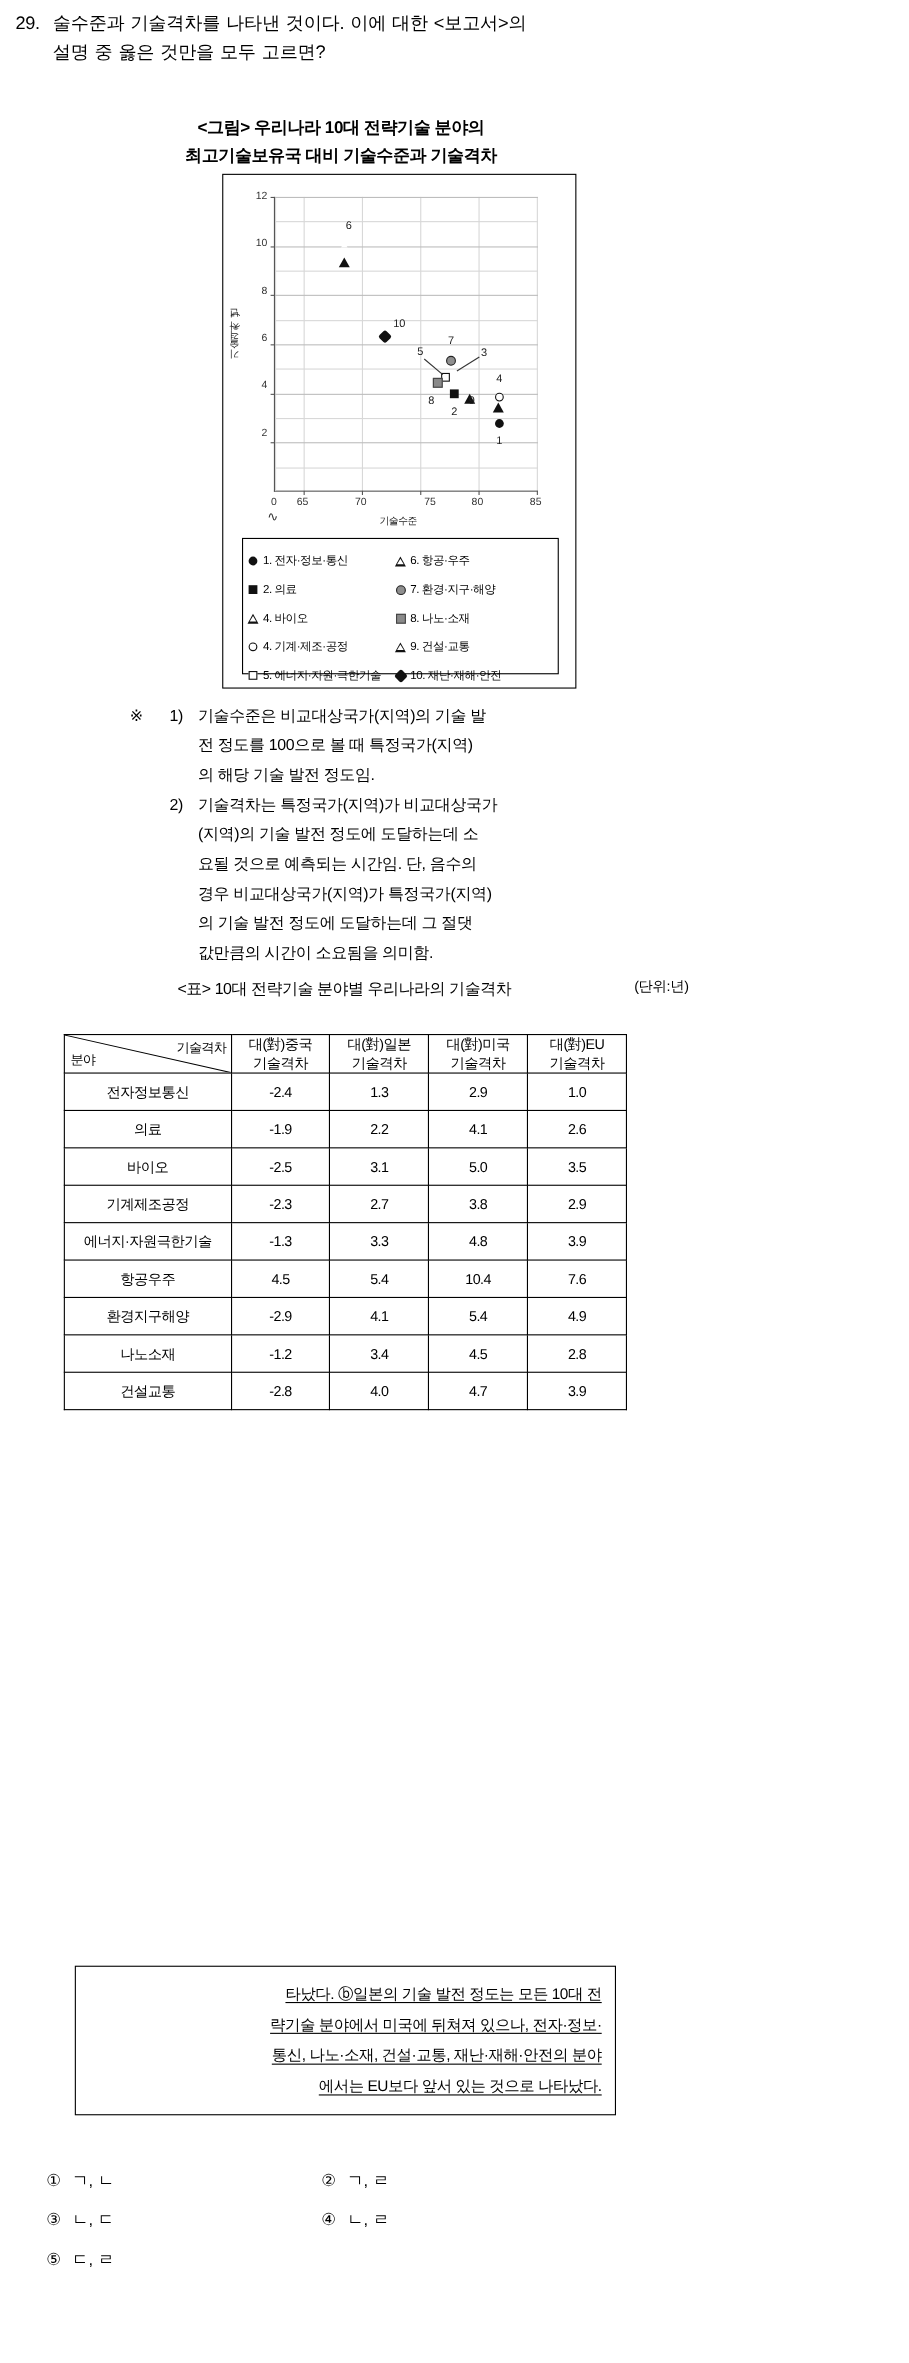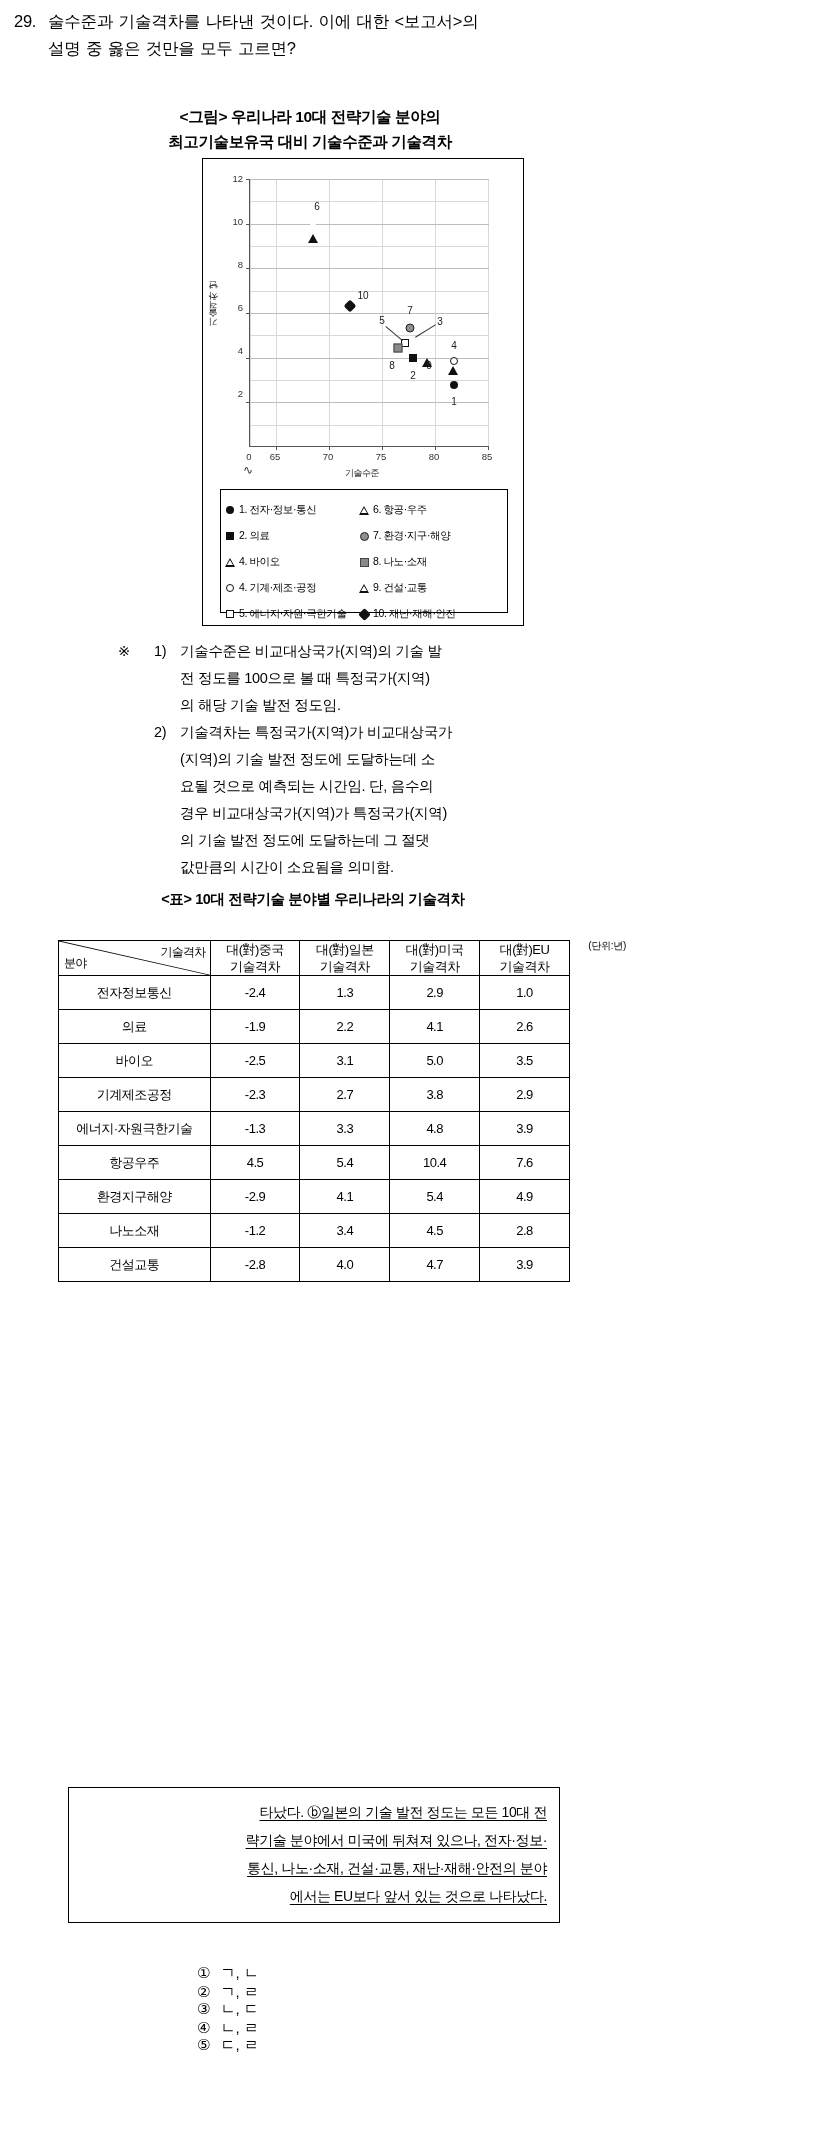--- a/index.html
+++ b/index.html
@@ -72,22 +72,22 @@
 
   
   .notes { position:absolute; left:118px; top:638px; width:500px; font-size:14.5px; line-height:27px; letter-spacing:-0.3px; }
   .note { display:flex; align-items:flex-start; }
   .note-mark { width:36px; flex:0 0 36px; }
   .note-num { width:26px; flex:0 0 26px; }
   .note-body div { white-space:nowrap; }
 
   
   .tbl-caption { position:absolute; left:0; top:890px; width:626px; text-align:center;
-                 font-size:14.5px; font-weight:bold; letter-spacing:-0.4px; white-space:nowrap;}
-  .tbl-unit { position:absolute; right:200px; top:939px; font-size:10px; letter-spacing:-0.3px; }
+                 font-size:14.5px; font-weight:normal; letter-spacing:-0.4px; white-space:nowrap;}
+  .tbl-unit { position:absolute; right:200px; top:888px; font-size:13px; letter-spacing:-0.3px; }
 
   
   table.data { position:absolute; left:58px; top:940px; width:512px; border-collapse:collapse; }
   table.data td, table.data th { border:1.1px solid #000; height:34px; text-align:center;
                                  font-size:13px; letter-spacing:-0.5px; padding:0 2px; font-weight:normal; }
   table.data td.cat { width:152px; }
   table.data td.val { width:90px; }
   .hdr-split { position:relative; height:52px; width:152px; padding:0; }
   .hdr-split .diag { position:absolute; left:0; top:0; width:100%; height:100%; }
   .hdr-split .tr-lab { position:absolute; right:4px; top:3px; font-size:12px; letter-spacing:-0.7px; }
@@ -95,21 +95,21 @@
   .hdr2 { height:52px; line-height:17px; font-size:12px; letter-spacing:-1px; }
 
   
   .report { position:absolute; left:68px; top:1787px; width:492px; border:1.2px solid #000;
             padding:10px 12px 12px 12px; }
   .report div { font-size:14px; line-height:28px; letter-spacing:-0.4px; white-space:nowrap;
                 text-decoration:underline; text-underline-offset:3px;text-align:right; }
 
   
   .choices { position:absolute; left:42px; top:1964px; width:560px; }
-  .chrow { display:flex; height:36px; align-items:center;flex-direction:column; }
+  .chrow { display:flex; height:36px; align-items:center; }
   .ch { width:250px; font-size:15px; letter-spacing:0px; }
   .ch span.n { margin-right:10px; }
 </style>
 </head>
 <body>
 
 <div class="page">
 
   <div class="stem">
     <div class="stem-row">
@@ -220,21 +220,21 @@
         
         <span class="sym dot-f" style="left:204px; top:206px;"></span>
         <span class="plab" style="left:204px; top:222px;">1</span>
       </div>
 
       <div class="axisbreak">∿</div>
 
       <div class="xtick" style="left:33px; top:284px;">0</div>
       <div class="xtick" style="left:59px; top:284px;">65</div>
       <div class="xtick" style="left:112px; top:284px;">70</div>
-      <div class="xtick" style="left:165px; top:284px;">75</div>
+      <div class="xtick" style="left:175px; top:284px;">75</div>
       <div class="xtick" style="left:218px; top:284px;">80</div>
       <div class="xtick" style="left:271px; top:284px;">85</div>
 
       <div class="xlabel" style="left:142px; top:300px;text-align:right;">기술수준</div>
     </div>
 
     <div class="legend">
       <div class="legrow">
         <div class="legcell">
           <span class="legsym">

